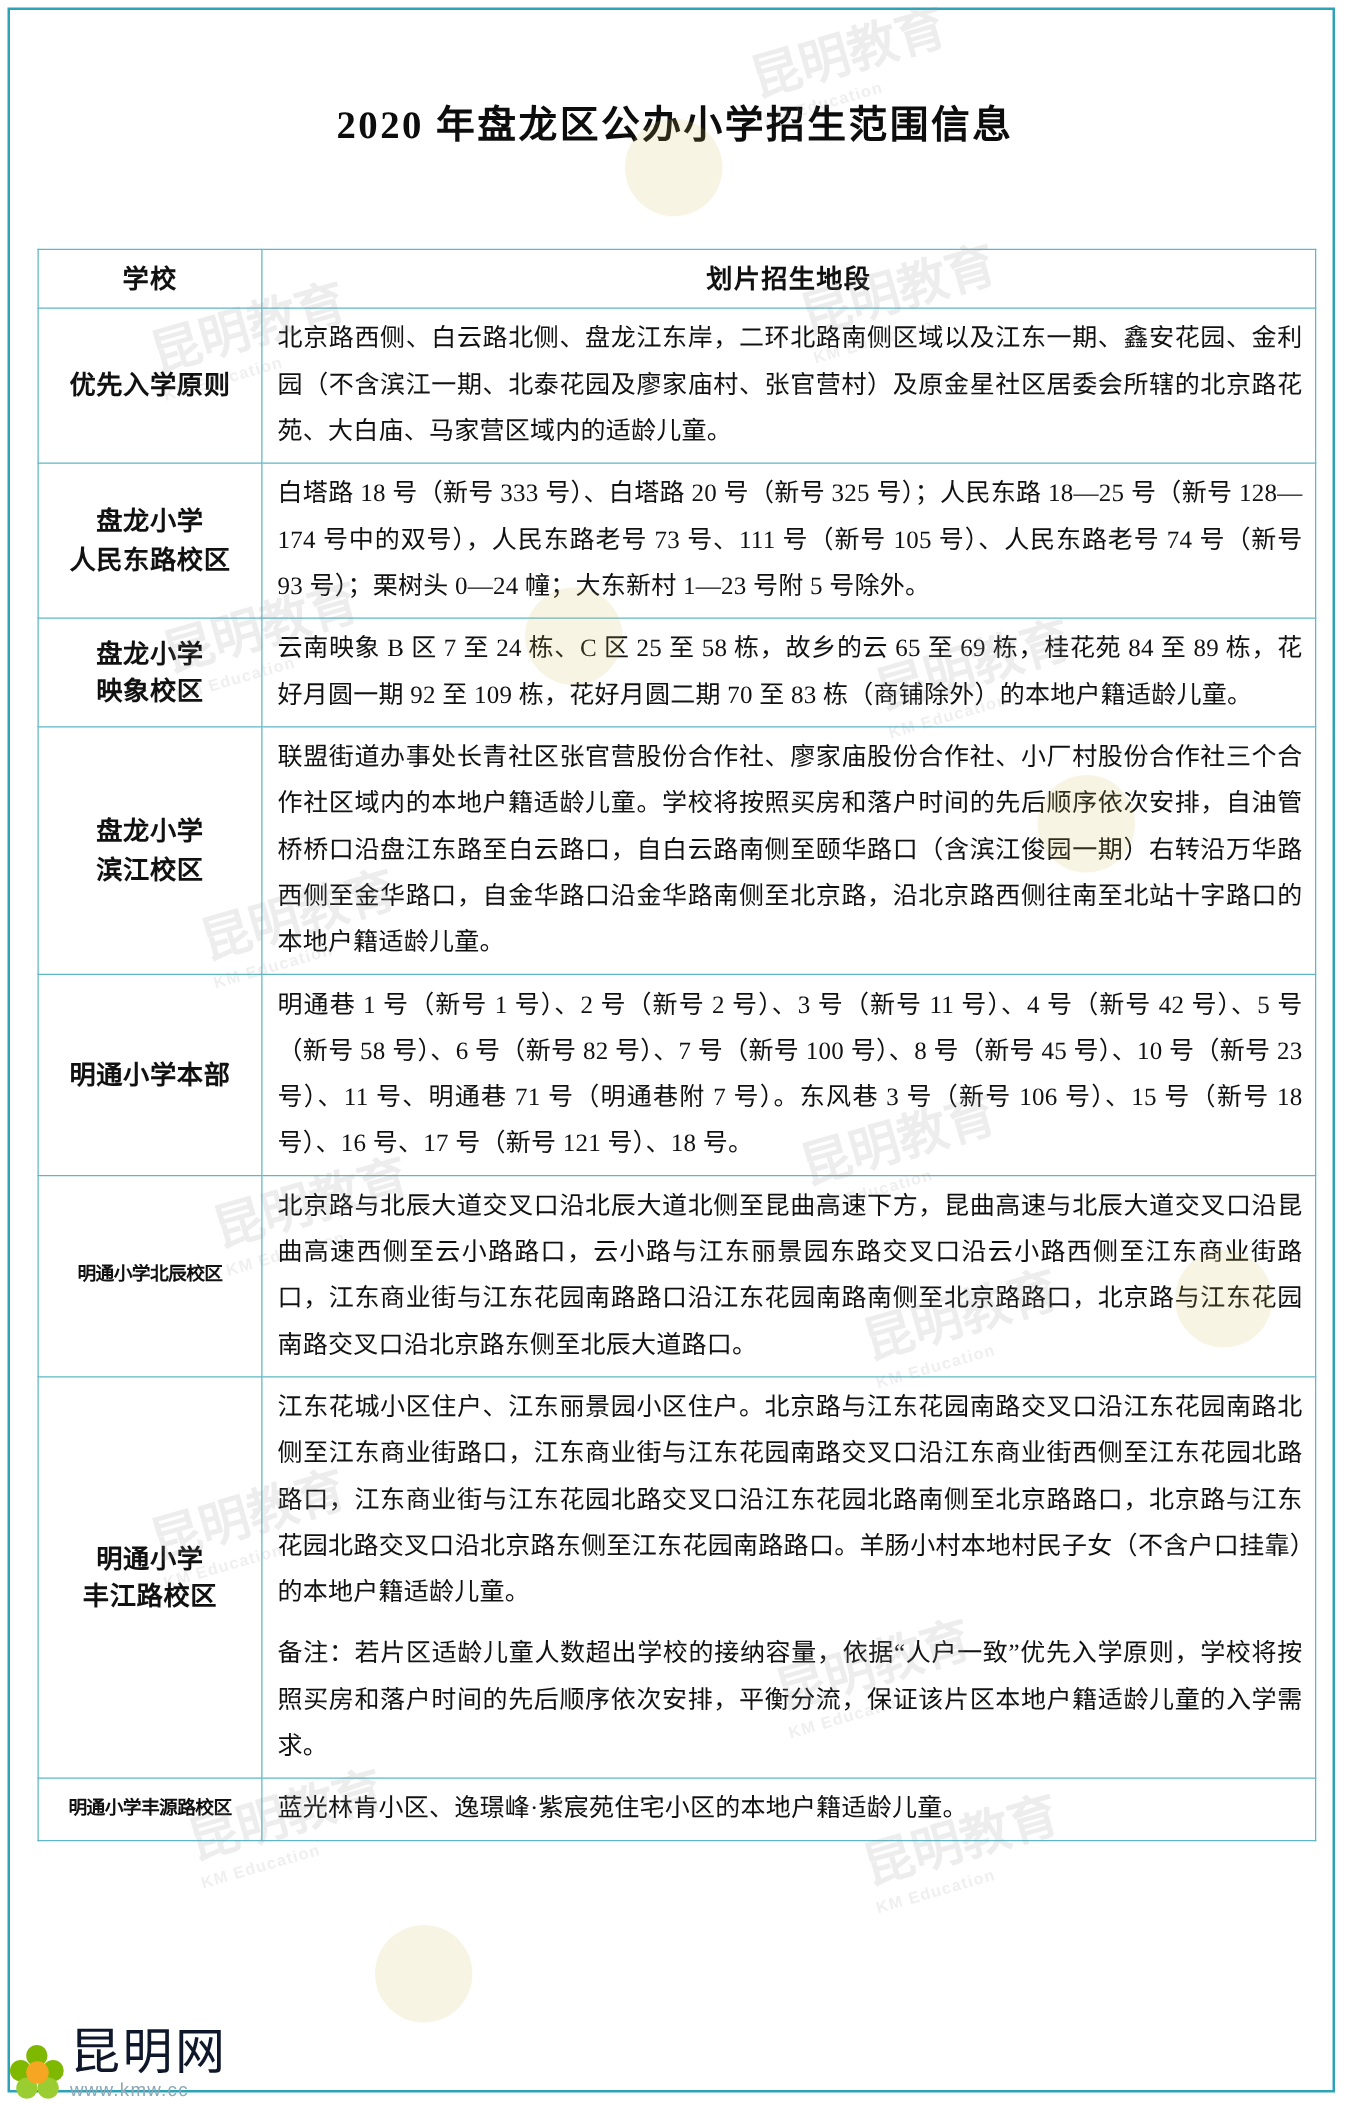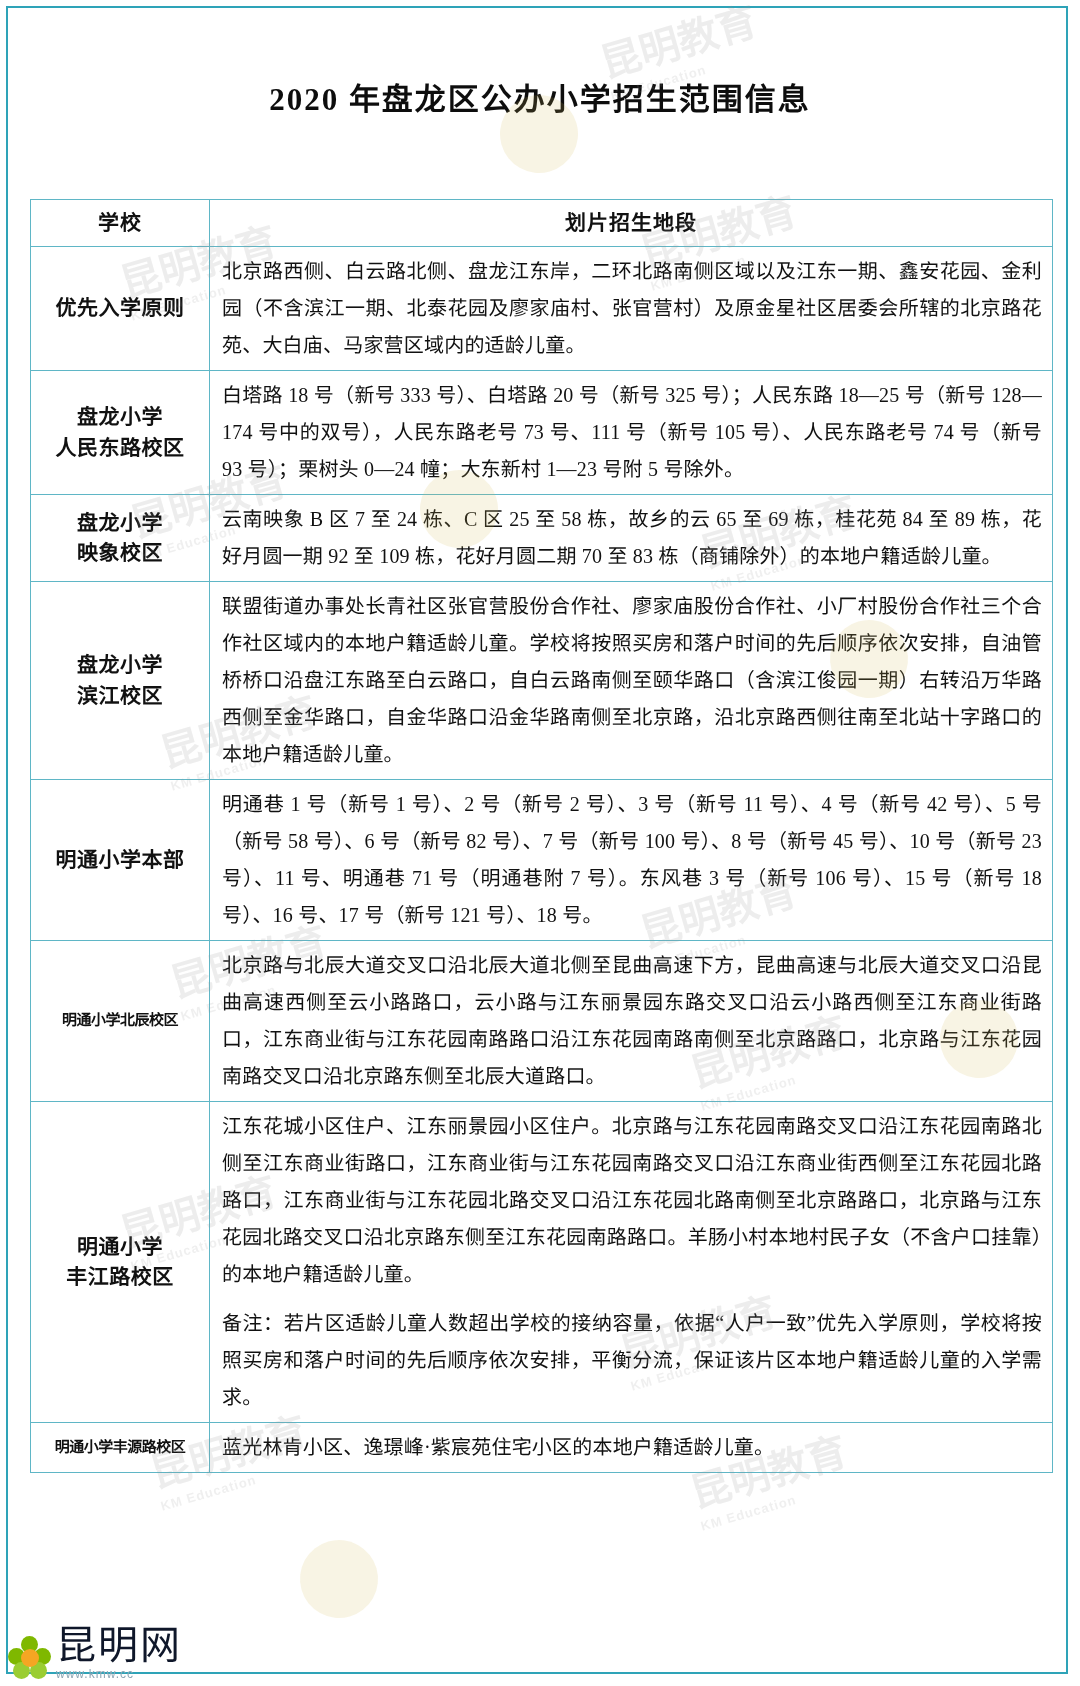--- a/index.html
+++ b/index.html
@@ -173,21 +173,21 @@
     flex-direction: column;
     line-height: 1;
   }
   .site-logo .logo-cn {
     font-size: 40px;
     color: #0f172a;
     font-family: "Liberation Sans", sans-serif;
     letter-spacing: 2px;
   }
   .site-logo .logo-url {
-    font-size: 12px;
+    font-size: 15px;
     color: #8fa6b4;
     font-family: "Liberation Sans", sans-serif;
     letter-spacing: 1px;
     margin-top: 3px;
   }
 </style>
 </head>
 <body>
 
 <div class="watermark-layer">

